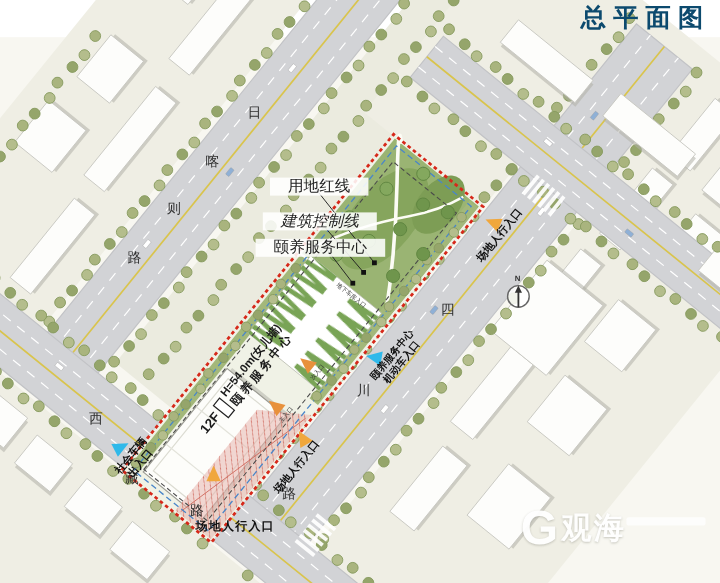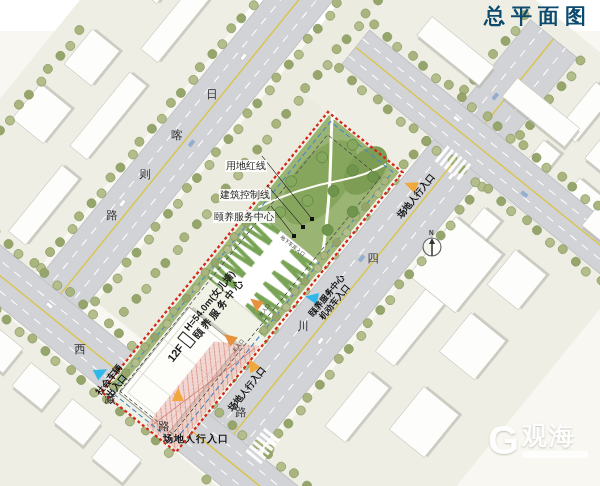--- a/index.html
+++ b/index.html
@@ -2,37 +2,37 @@
 <html><head>
 <meta charset="utf-8">
 <style>
   html,body{margin:0;padding:0;}
   body{width:600px;height:486px;position:relative;background:#ffffff;overflow:hidden;
        font-family:"Liberation Sans",sans-serif;}
   #map{position:absolute;left:0;top:0;}
   .lbl{position:absolute;white-space:nowrap;color:#1c1c1c;line-height:1.15;
        font-family:"Liberation Sans",sans-serif;}
   .title{right:8px;top:4px;font-size:21px;font-weight:700;letter-spacing:6px;color:#0c4a6e;}
-  .leg{font-size:10px;background:rgba(255,255,255,.88);padding:0 1px;color:#222;margin-top:12px;}
+  .leg{font-size:13px;background:rgba(255,255,255,.88);padding:0 15px;color:#222;}
   .st{font-size:11.5px;color:#2e2e2e;transform:translate(-50%,-50%);}
   .rot{transform:translate(-50%,-50%) rotate(-51deg);}
   .ent{font-size:9px;font-weight:600;color:#111;text-align:center;}
   .ent2{font-size:8.5px;font-weight:600;color:#111;text-align:center;}
   .flat{font-size:10px;font-weight:700;color:#111;transform:translate(-50%,-50%);letter-spacing:1px;}
   .siteLbl{display:flex;align-items:center;gap:3px;color:#1a1a1a;}
   .siteLbl .flr{font-size:11px;font-weight:700;}
   .siteLbl .box{width:7px;height:15px;border:1.3px solid #222;background:#fff;}
   .siteLbl .col{display:flex;flex-direction:column;align-items:center;}
   .siteLbl .h{font-size:9.5px;font-weight:700;}
   .siteLbl .nm{font-size:10px;font-weight:700;letter-spacing:2.5px;}
   .north{font-size:6.5px;font-weight:700;color:#333;}
   .wm{position:absolute;right:12px;top:420px;display:flex;align-items:center;gap:3px;
       color:#fff;text-shadow:0 1px 2px rgba(150,150,138,.55);opacity:.95;}
   .wm .g{font-size:40px;font-weight:800;line-height:1;}
-  .wm .colw{display:flex;flex-direction:column;align-items:flex-start;}
+  .wm .colw{display:flex;align-items:flex-start;}
   .wm .nm{font-size:25px;font-weight:800;letter-spacing:2px;line-height:1;}
   .wm .bar{width:66px;height:7px;background:rgba(255,255,255,.8);border-radius:2px;margin-top:3px;}
 </style>
 </head>
 <body>
 
 <svg id="map" width="600" height="486">
   <defs>
     <pattern id="zig" width="14" height="76" patternUnits="userSpaceOnUse">
       <path d="M1,66 L7,10 L13,66" stroke="#79a456" stroke-width="4" fill="none"></path>
@@ -548,21 +548,21 @@
   <g transform="translate(432,247)">
     <circle r="9" fill="rgba(255,255,255,0.85)" stroke="#666" stroke-width="1.2"></circle>
     <line x1="0" y1="9" x2="0" y2="-5" stroke="#333" stroke-width="1.5"></line>
     <polygon points="0,-9 -3,-3 3,-3" fill="#333"></polygon>
   </g>
 </svg>
 
 <div class="lbl title">总平面图</div>
 
 <div class="lbl leg" style="left:225px;top:148px;">用地红线</div>
-<div class="lbl leg" style="left:219px;top:177px;">建筑控制线</div>
+<div class="lbl leg" style="left:219px;top:177px;font-style:italic;">建筑控制线</div>
 <div class="lbl leg" style="left:213px;top:199px;">颐养服务中心</div>
 
 <span class="lbl st" style="left:212px;top:95px;">日</span>
 <span class="lbl st" style="left:177px;top:136px;">喀</span>
 <span class="lbl st" style="left:145px;top:175px;">则</span>
 <span class="lbl st" style="left:112px;top:216px;">路</span>
 
 <span class="lbl st" style="left:80px;top:350px;">西</span>
 <span class="lbl st" style="left:110px;top:400px;">藏</span>
 <span class="lbl st" style="left:164px;top:427px;">路</span>

